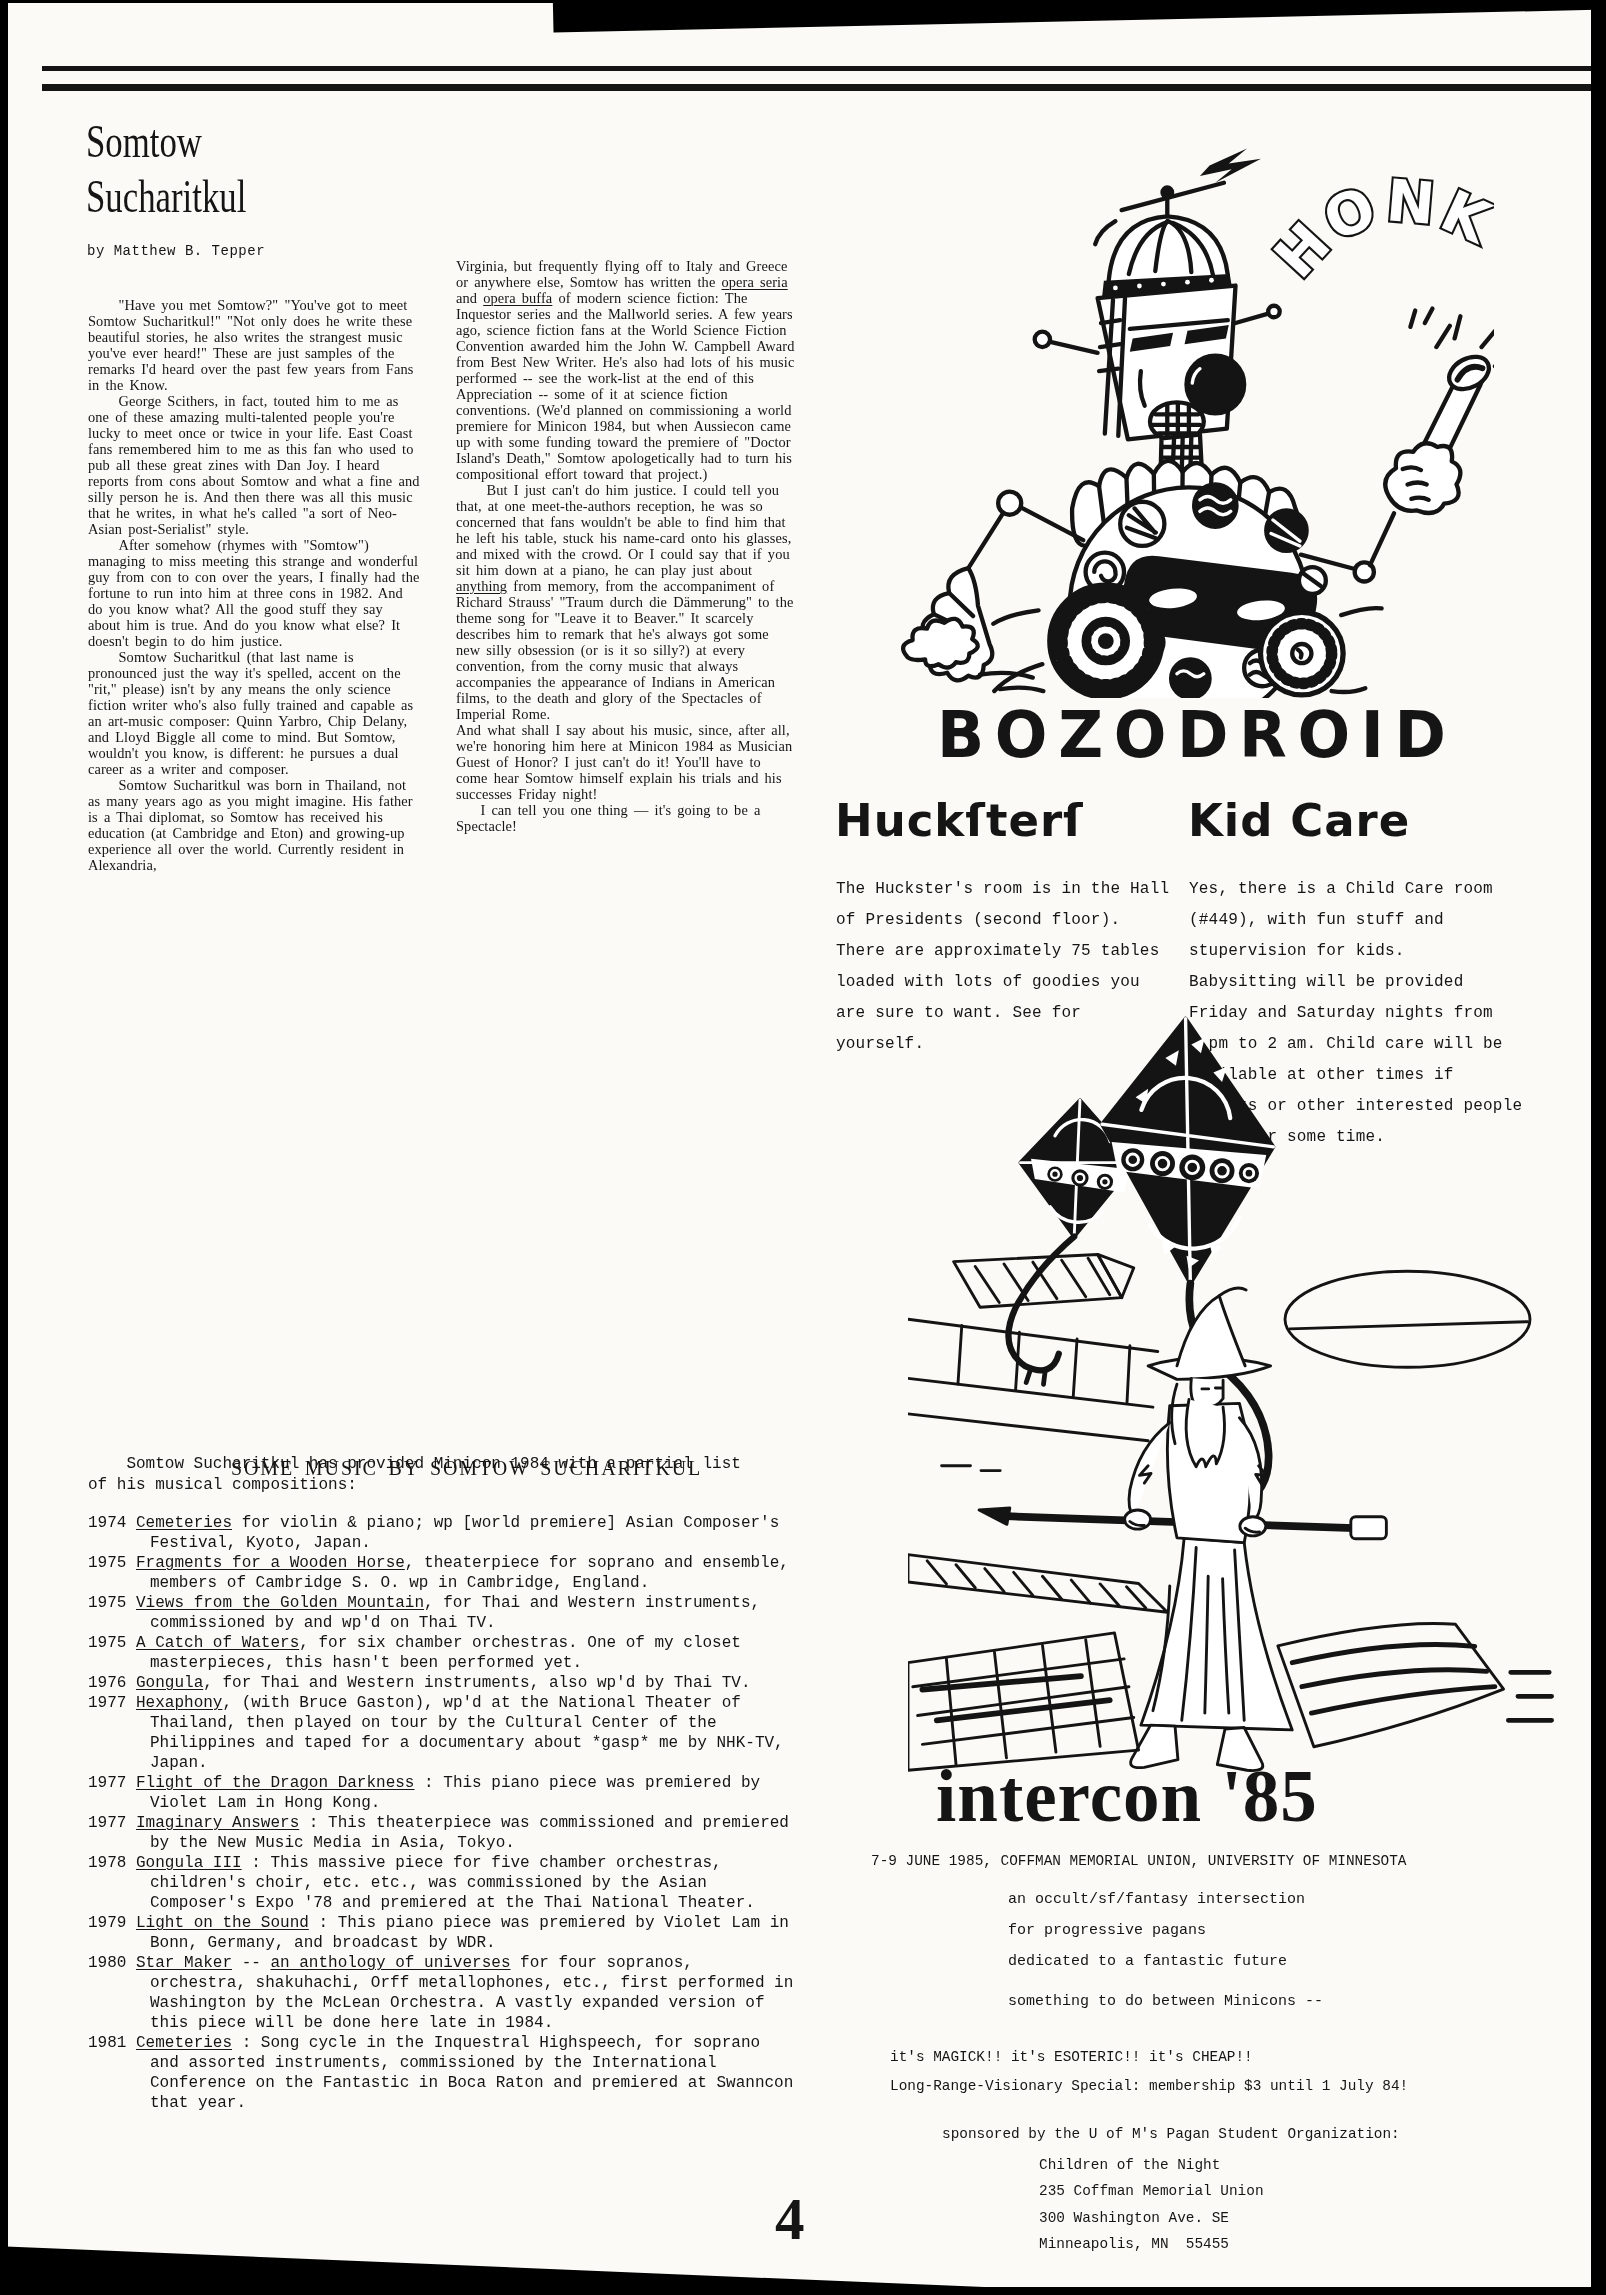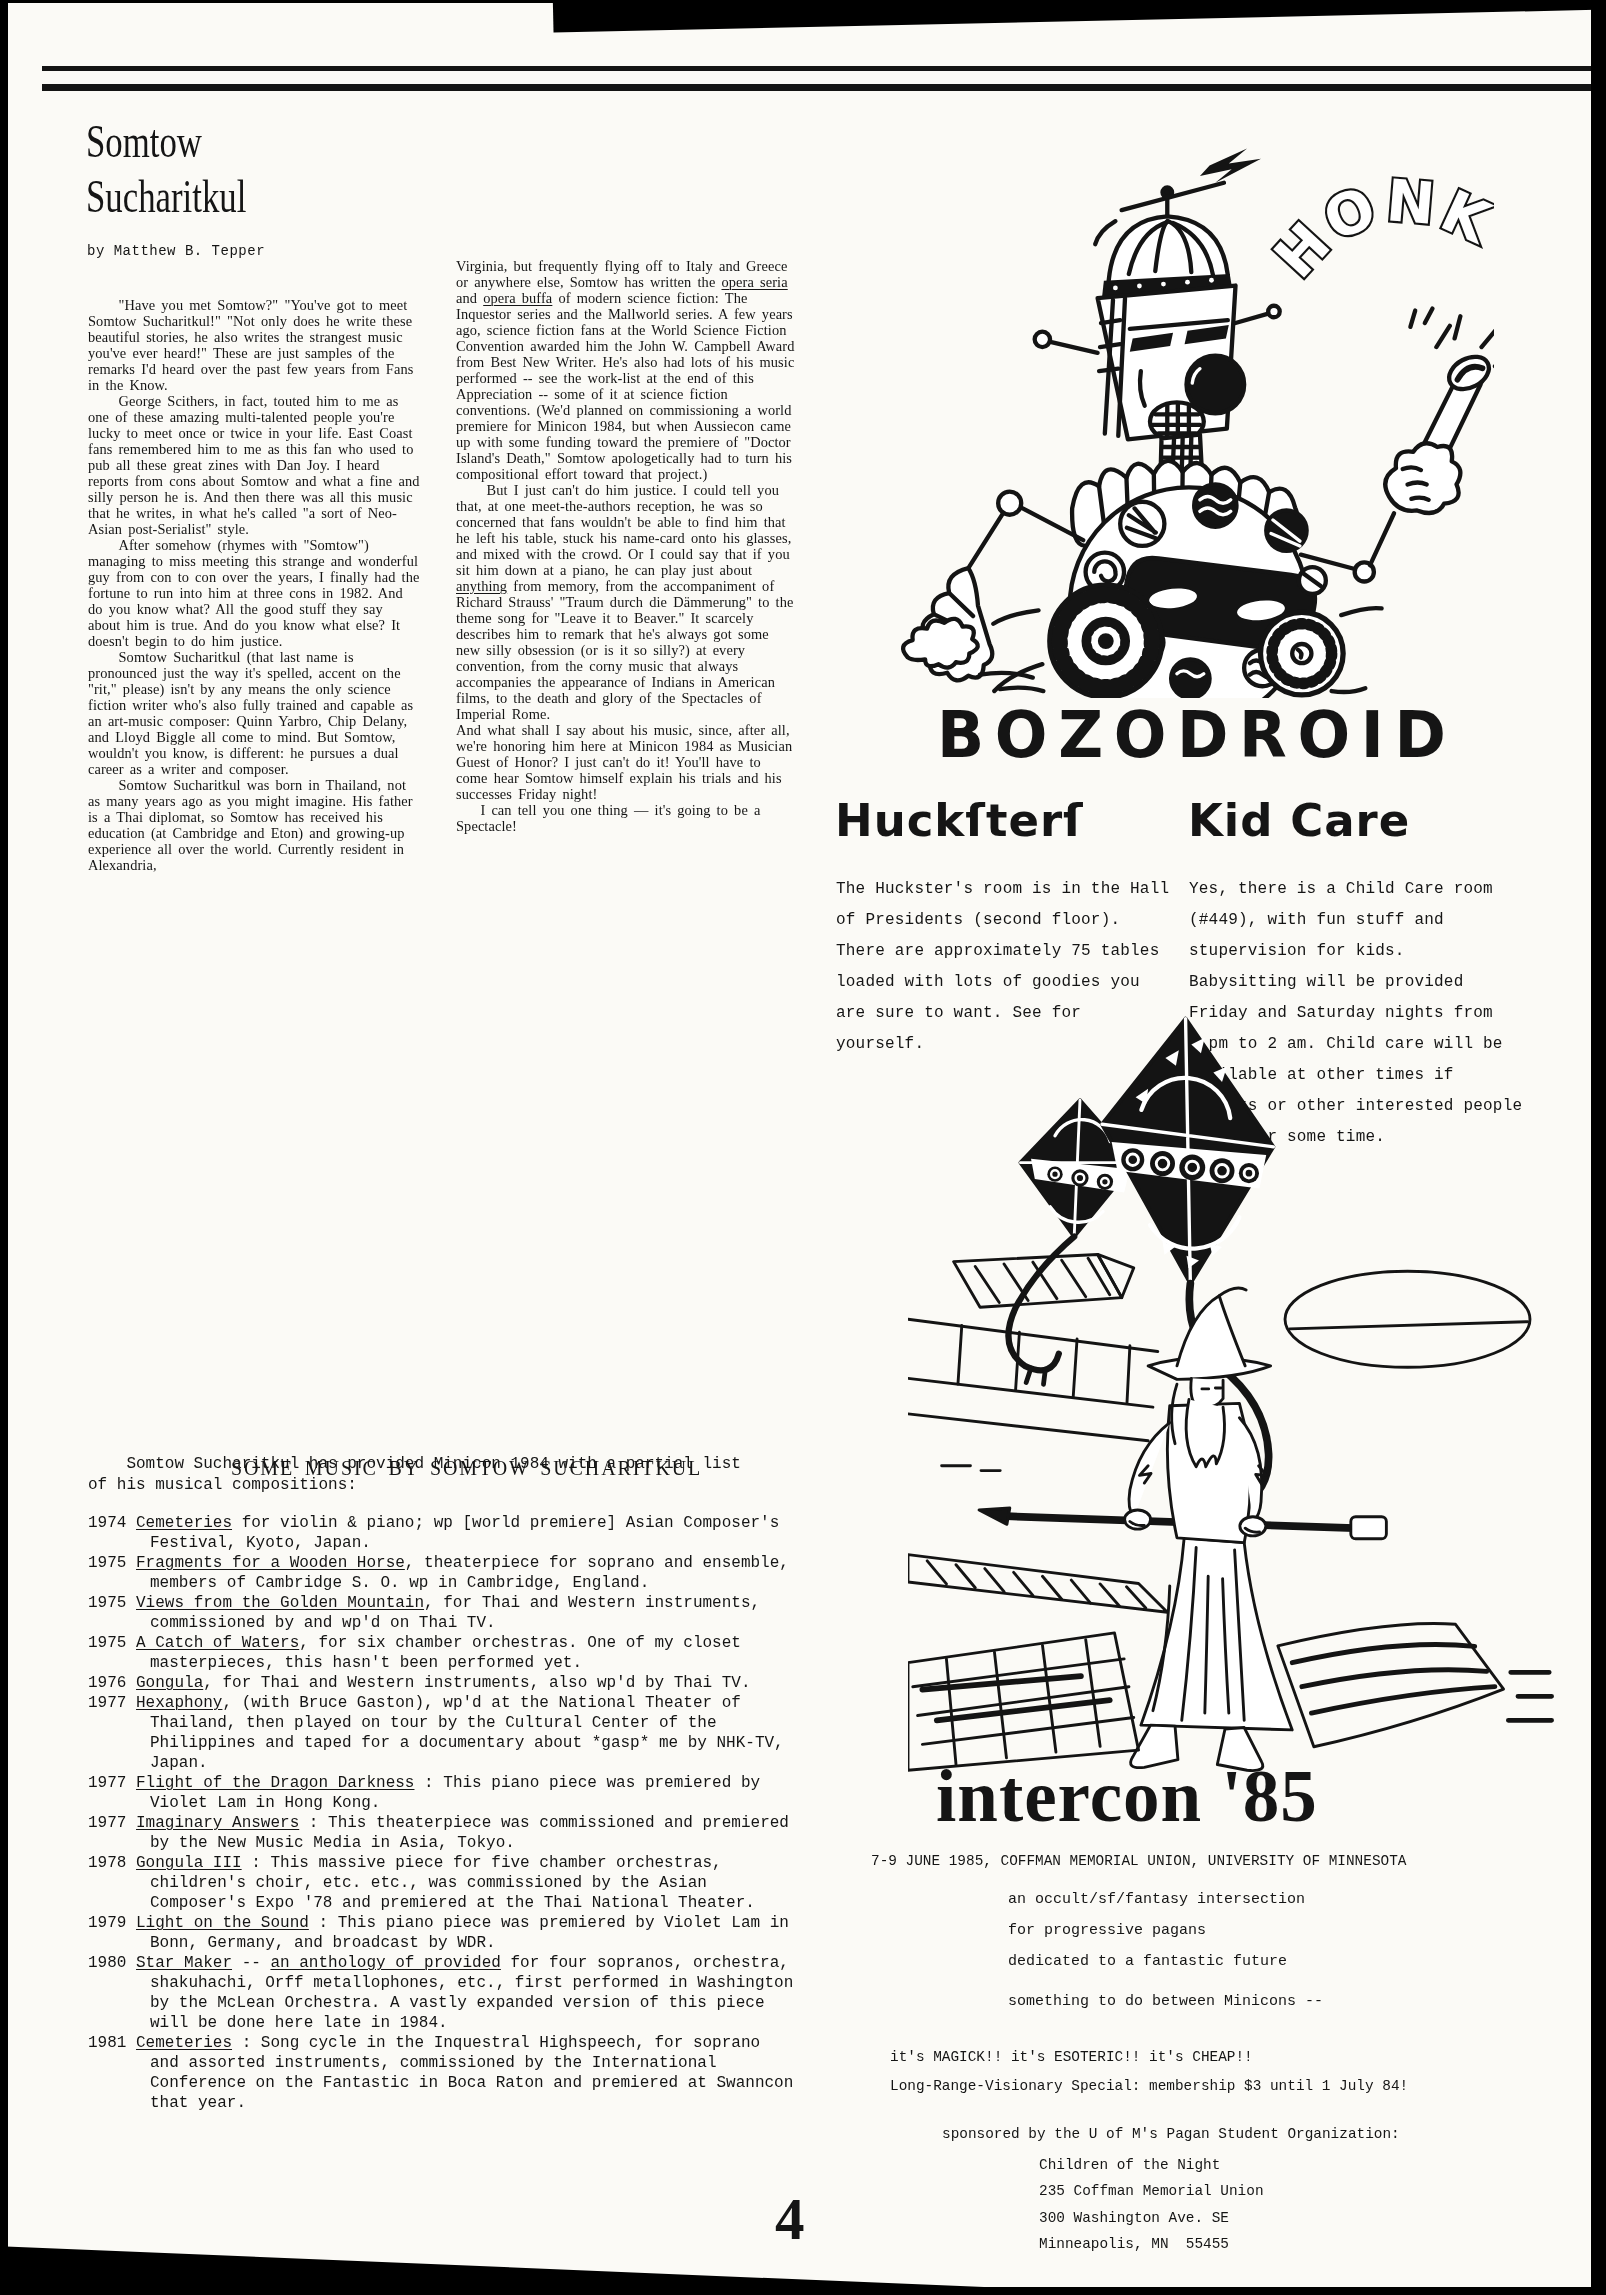--- a/index.html
+++ b/index.html
@@ -309,21 +309,21 @@
       <div class="music-item"><span>1974</span> <span><u>Cemeteries</u> for violin &amp; piano; wp [world premiere] Asian Composer's Festival, Kyoto, Japan.</span></div>
       <div class="music-item"><span>1975</span> <span><u>Fragments for a Wooden Horse</u>, theaterpiece for soprano and ensemble, members of Cambridge S. O. wp in Cambridge, England.</span></div>
       <div class="music-item"><span>1975</span> <span><u>Views from the Golden Mountain</u>, for Thai and Western instruments, commissioned by and wp'd on Thai TV.</span></div>
       <div class="music-item"><span>1975</span> <span><u>A Catch of Waters</u>, for six chamber orchestras. One of my closet masterpieces, this hasn't been performed yet.</span></div>
       <div class="music-item"><span>1976</span> <span><u>Gongula</u>, for Thai and Western instruments, also wp'd by Thai TV.</span></div>
       <div class="music-item"><span>1977</span> <span><u>Hexaphony</u>, (with Bruce Gaston), wp'd at the National Theater of Thailand, then played on tour by the Cultural Center of the Philippines and taped for a documentary about *gasp* me by NHK-TV, Japan.</span></div>
       <div class="music-item"><span>1977</span> <span><u>Flight of the Dragon Darkness</u> : This piano piece was premiered by Violet Lam in Hong Kong.</span></div>
       <div class="music-item"><span>1977</span> <span><u>Imaginary Answers</u> : This theaterpiece was commissioned and premiered by the New Music Media in Asia, Tokyo.</span></div>
       <div class="music-item"><span>1978</span> <span><u>Gongula III</u> : This massive piece for five chamber orchestras, children's choir, etc. etc., was commissioned by the Asian Composer's Expo '78 and premiered at the Thai National Theater.</span></div>
       <div class="music-item"><span>1979</span> <span><u>Light on the Sound</u> : This piano piece was premiered by Violet Lam in Bonn, Germany, and broadcast by WDR.</span></div>
-      <div class="music-item"><span>1980</span> <span><u>Star Maker</u> -- <u>an anthology of provided</u> for four sopranos, orchestra, shakuhachi, Orff metallophones, etc., first performed in Washington by the McLean Orchestra. A vastly expanded version of this piece will be done here late in 1984.</span></div>
+      <div class="music-item"><span>1980</span> <span><u>Star Maker</u> -- <u>an anthology of universes</u> for four sopranos, orchestra, shakuhachi, Orff metallophones, etc., first performed in Washington by the McLean Orchestra. A vastly expanded version of this piece will be done here late in 1984.</span></div>
       <div class="music-item"><span>1981</span> <span><u>Cemeteries</u> : Song cycle in the Inquestral Highspeech, for soprano and assorted instruments, commissioned by the International Conference on the Fantastic in Boca Raton and premiered at Swanncon that year.</span></div>
     </div>
 
   <div class="abs serif ic-title">intercon '85</div>
   <div class="abs mono ic-venue">7-9 JUNE 1985, COFFMAN MEMORIAL UNION, UNIVERSITY OF MINNESOTA</div>
   <div class="abs mono ic-taglines">an occult/sf/fantasy intersection
 for progressive pagans
 dedicated to a fantastic future</div>
   <div class="abs mono ic-between">something to do between Minicons --</div>
   <div class="abs mono ic-magick">it's MAGICK!! it's ESOTERIC!! it's CHEAP!!

